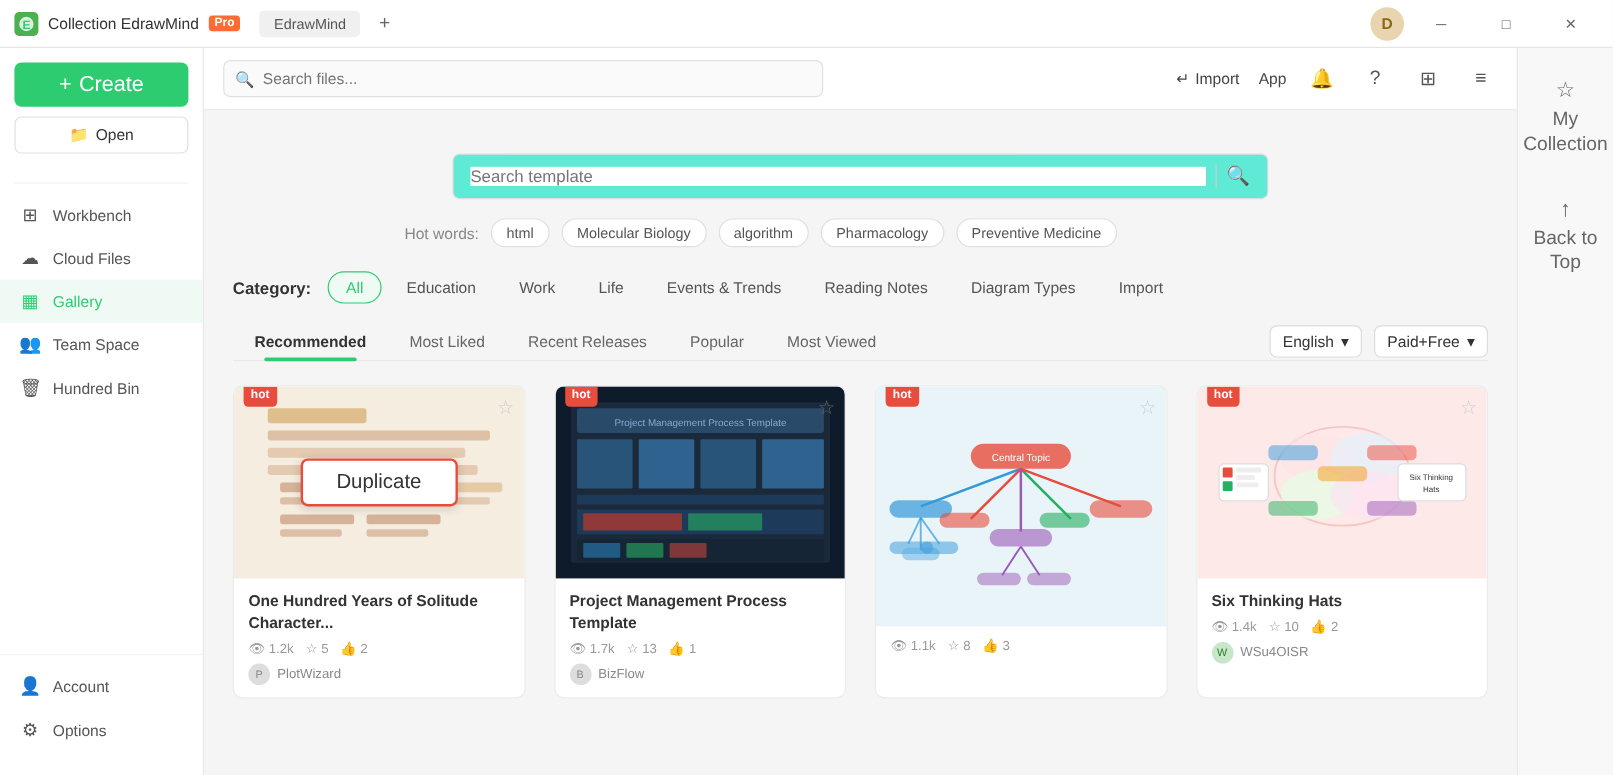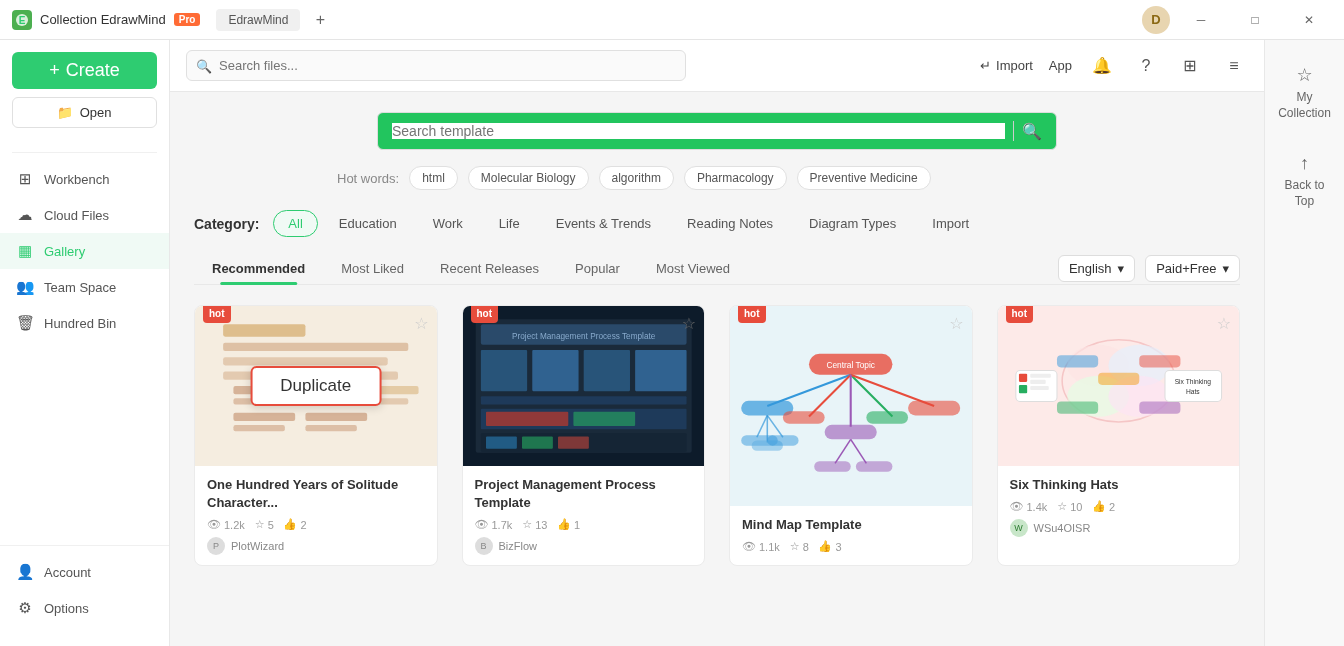--- a/index.html
+++ b/index.html
@@ -37,21 +37,21 @@
     .toolbar { height: 52px; background: #fff; display: flex; align-items: center; padding: 0 16px; gap: 12px; border-bottom: 1px solid #e8e8e8; }
     .search-input-wrap { flex: 1; max-width: 500px; position: relative; }
     .search-input-wrap input { width: 100%; padding: 7px 12px 7px 32px; border: 1px solid #e0e0e0; border-radius: 6px; font-size: 13px; color: #333; outline: none; background: #fafafa; }
     .search-input-wrap .search-icon { position: absolute; left: 10px; top: 50%; transform: translateY(-50%); color: #999; font-size: 13px; }
     .toolbar-actions { margin-left: auto; display: flex; align-items: center; gap: 16px; }
     .toolbar-btn { display: flex; align-items: center; gap: 5px; font-size: 13px; color: #444; cursor: pointer; background: none; border: none; }
     .toolbar-icon-btn { width: 28px; height: 28px; display: flex; align-items: center; justify-content: center; color: #555; cursor: pointer; font-size: 16px; }
     .content-inner { padding: 20px 24px; }
 
     
-    .template-search-bar { display: flex; align-items: center; background: #22c55e; border: 1px solid #ddd; border-radius: 6px; padding: 8px 14px; max-width: 680px; margin: 0 auto 16px; }
+    .template-search-bar { display: flex; align-items: center; background: #5eead4; border: 1px solid #ddd; border-radius: 6px; padding: 8px 14px; max-width: 680px; margin: 16px auto 16px; }
     .template-search-bar input { flex: 1; border: none; outline: none; font-size: 14px; color: #999; }
     .template-search-bar .divider { width: 1px; height: 20px; background: #ccc; margin: 0 8px; }
     .template-search-bar .search-btn { color: #555; cursor: pointer; font-size: 16px; }
 
     
     .hot-words { display: flex; align-items: center; gap: 10px; margin-bottom: 20px; flex-wrap: wrap; max-width: 760px; margin-left: auto; margin-right: auto; }
     .hot-words-label { font-size: 13px; color: #888; }
     .hot-word-tag { background: white; border: 1px solid #e0e0e0; border-radius: 20px; padding: 4px 12px; font-size: 12px; color: #555; cursor: pointer; }
 
     
@@ -82,21 +82,21 @@
     .card-author { display: flex; align-items: center; gap: 6px; margin-top: 6px; font-size: 11px; color: #888; }
     .author-avatar { width: 18px; height: 18px; border-radius: 50%; background: #ddd; display: flex; align-items: center; justify-content: center; font-size: 9px; }
 
     
     .duplicate-overlay { position: absolute; bottom: 60px; left: 50%; transform: translateX(-50%); background: white; border: 2px solid #e74c3c; border-radius: 6px; padding: 8px 28px; font-size: 17px; color: #333; white-space: nowrap; z-index: 10; box-shadow: 0 2px 8px rgba(0,0,0,0.15); }
 
     
     .right-panel { width: 80px; background: #f8f8f8; display: flex; flex-direction: column; align-items: center; padding: 16px 0; gap: 8px; border-left: 1px solid #e8e8e8; }
     .right-panel-btn { display: flex; flex-direction: column; align-items: center; gap: 4px; cursor: pointer; padding: 8px; border-radius: 6px; }
     .right-panel-icon { font-size: 18px; color: #666; }
-    .right-panel-label { font-size: 12px; color: #666; text-align: center; line-height: 1.3; }
+    .right-panel-label { font-size: 16px; color: #666; text-align: center; line-height: 1.3; }
 
     
     .card1-thumb { background: #f5ede0; }
 
     .scrollable-content { overflow-y: auto; flex: 1; }
   </style>
 </head>
 <body>
 
 <div class="title-bar">
@@ -350,21 +350,20 @@
                 <rect x="15" y="123" width="30" height="10" rx="5" fill="#5dade2" opacity="0.5"></rect>
                 <rect x="30" y="118" width="30" height="10" rx="5" fill="#3498db" opacity="0.5"></rect>
                 <line x1="110" y1="122" x2="95" y2="145" stroke="#9b59b6" stroke-width="1.5"></line>
                 <line x1="110" y1="122" x2="125" y2="145" stroke="#9b59b6" stroke-width="1.5"></line>
                 <rect x="75" y="143" width="35" height="10" rx="5" fill="#9b59b6" opacity="0.5"></rect>
                 <rect x="115" y="143" width="35" height="10" rx="5" fill="#9b59b6" opacity="0.5"></rect>
               </svg>
               <span class="fav-btn">☆</span>
             </div>
             <div class="card-info">
-              <div class="card-title">Mind Map Template</div>
               <div class="card-meta">
                 <span class="card-meta-item">
                   <span>👁</span>
                   <span>1.1k</span>
                 </span>
                 <span class="card-meta-item">
                   <span>☆</span>
                   <span>8</span>
                 </span>
                 <span class="card-meta-item">

